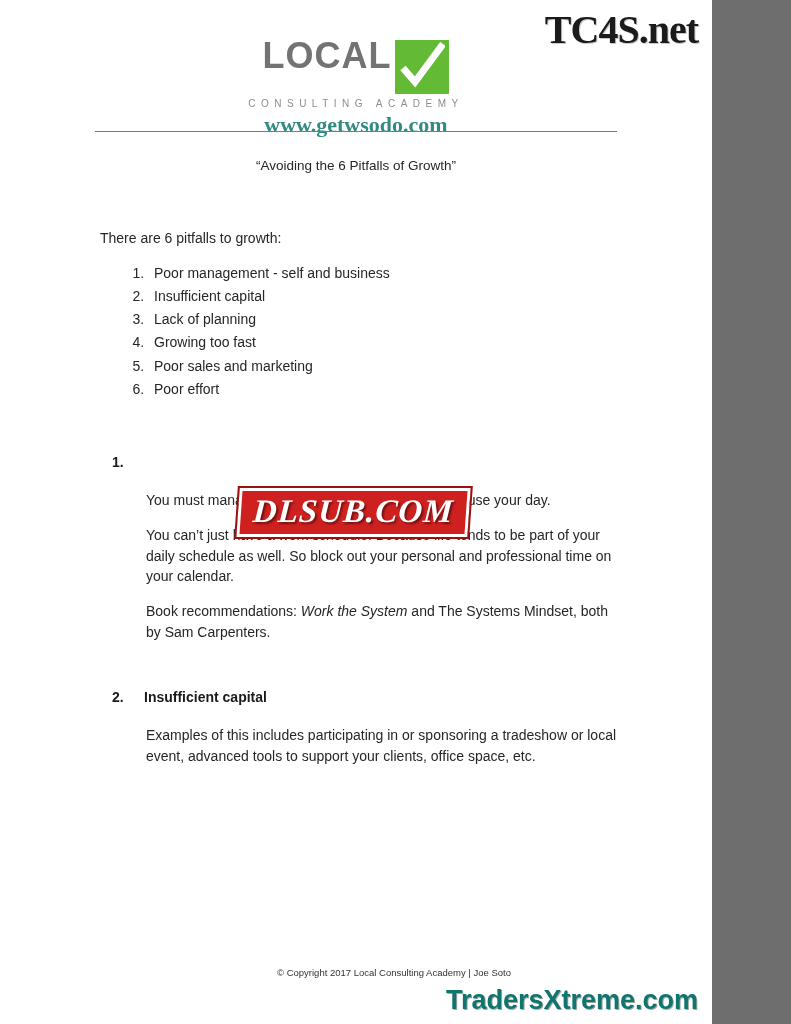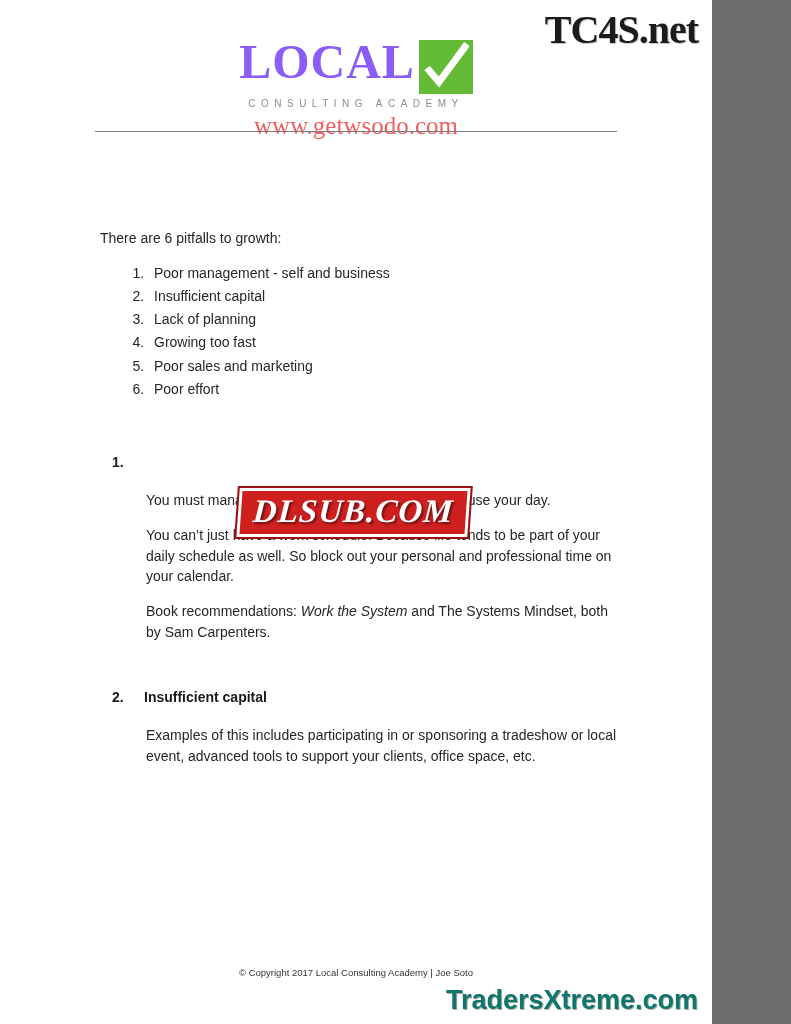--- a/index.html
+++ b/index.html
@@ -32,23 +32,23 @@
     text-shadow: 1px 1px 0 #c9c9c9;
     white-space: nowrap;
   }
   .wm-getwsodo {
     position: absolute;
     top: 112px;
     left: 0;
     width: 100%;
     text-align: center;
     font-family: "Liberation Serif", serif;
-    font-weight: normal;
-    font-size: 25px;
-    color: #ef4444;
+    font-weight: bold;
+    font-size: 22px;
+    color: #0f766e;
     opacity: .85;
     white-space: nowrap;
   }
   .wm-dlsub {
     position: absolute;
     top: 488px;
     left: 238px;
     font-family: "Liberation Serif", serif;
     font-weight: bold;
     font-style: italic;
@@ -82,24 +82,24 @@
     left: 0;
     width: 100%;
     text-align: center;
   }
   .logo-row {
     display: inline-flex;
     align-items: flex-start;
     justify-content: center;
   }
   .logo-word {
-    font-family: Liberation Serif, serif;
-    font-weight: bold;
-    font-size: 48px;
-    color: #8b5cf6;
+    font-family: Liberation Sans, sans-serif;
+    font-weight: bold;
+    font-size: 36px;
+    color: #737373;
     letter-spacing: 1px;
     line-height: 1;
   }
   .logo-mark {
     position: relative;
     width: 54px;
     height: 54px;
     margin-left: 4px;
     margin-top: 2px;
   }
@@ -187,20 +187,21 @@
   em.title-italic { font-style: italic; margin-top: 22px; }
 
   .footer {
     position: absolute;
     bottom: 46px;
     left: 0;
     width: 100%;
     text-align: center;
     font-size: 9.5px;
     color: #333333;
+    padding-left: 38px;
   }
 </style>
 </head>
 <body>
 
 <div class="page">
 
   <div class="wm-tc4s">TC4S.net</div>
 
   <div class="logo-wrap">
@@ -213,20 +214,21 @@
         </svg>
       </div>
     </div>
     <div class="logo-sub">CONSULTING ACADEMY</div>
   </div>
 
   <div class="wm-getwsodo">www.getwsodo.com</div>
 
   <div class="header-rule"></div>
 
+  <div class="doc-title">“Avoiding the 6 Pitfalls of Growth”</div>
 
   <div class="content">
 
     <p class="intro">There are 6 pitfalls to growth:</p>
 
     <ol class="pitfalls">
       <li>Poor management - self and business</li>
       <li>Insufficient capital</li>
       <li>Lack of planning</li>
       <li>Growing too fast</li>

